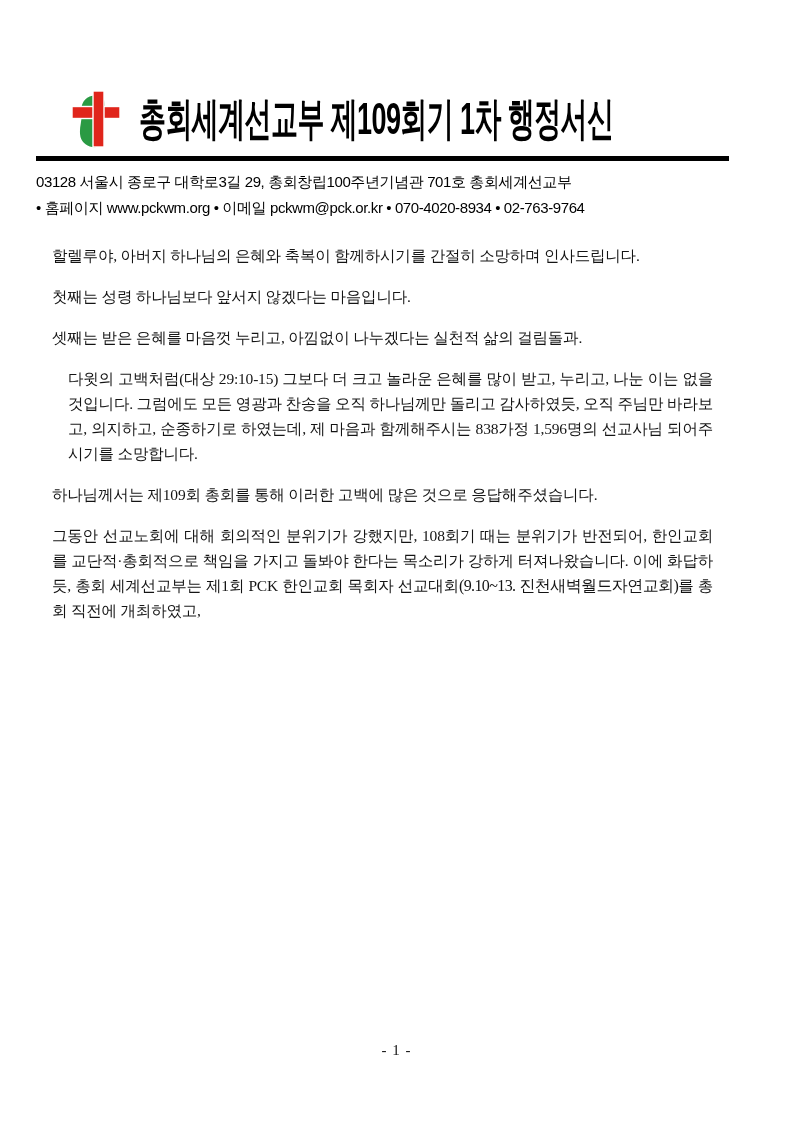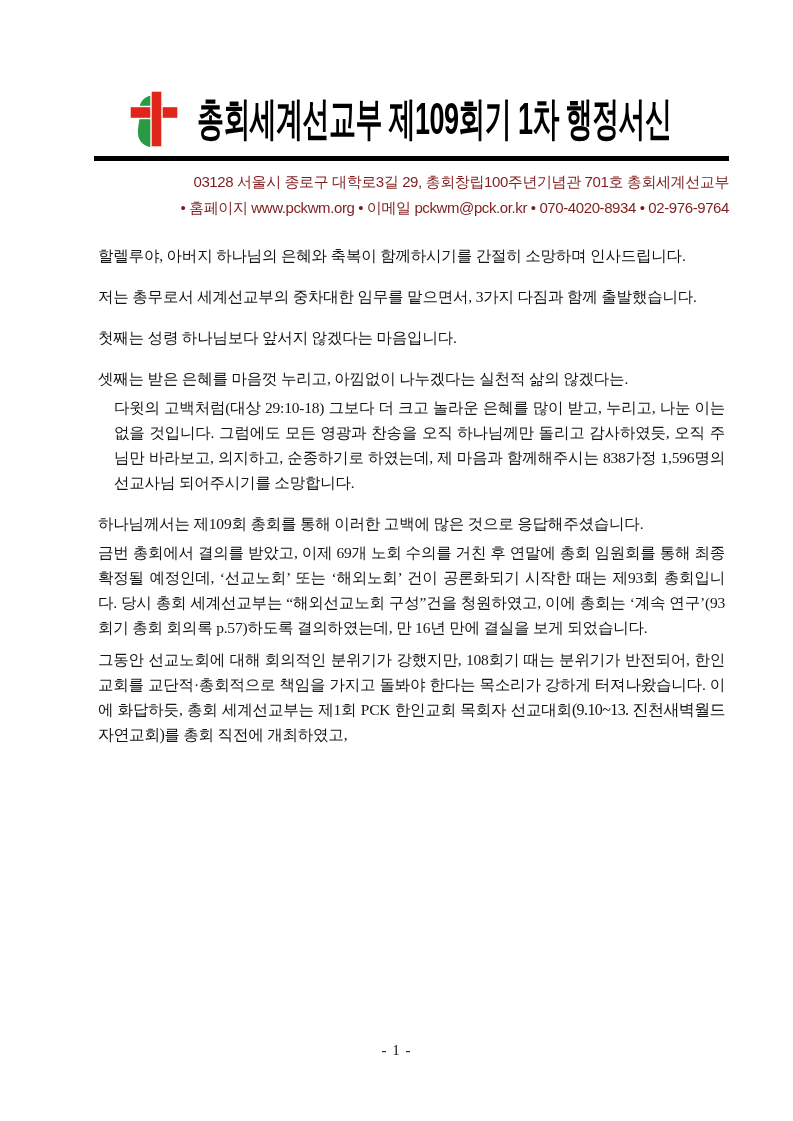--- a/index.html
+++ b/index.html
@@ -1,40 +1,40 @@
 <!DOCTYPE html>
 <html><head>
 <meta charset="utf-8">
 <style>
   html,body { margin:0; padding:0; background:#ffffff; }
   .page {
     position:relative; width:793px; height:1121px; background:#ffffff;
-    box-sizing:border-box; padding:0 64px 0 94px; overflow:hidden;
+    box-sizing:border-box; padding:0 64px 0 36px; overflow:hidden;
     color:#141414; font-family:"Liberation Serif","DejaVu Serif",serif;
   }
   .header-row { display:flex; align-items:center; padding-top:90px; margin-left:32px; height:58px; box-sizing:content-box; }
   .logo { width:56px; height:58px; flex:0 0 auto; margin-right:15px; }
   .title-wrap { width:482px; height:58px; display:flex; align-items:center; }
   .title {
     display:inline-block; white-space:nowrap;
     font-family:"Liberation Sans","DejaVu Sans",sans-serif;
     font-weight:900; font-size:45px; letter-spacing:-1px; color:#000;
     transform:scaleX(0.60); transform-origin:left center;
   }
   .divider { height:5px; background:#000; margin-top:8px; }
   .addr-line, .contact-line {
-    text-align:right; font-family:"Liberation Sans","DejaVu Sans",sans-serif;
-    font-size:15px; line-height:26px; letter-spacing:-0.4px; color:#7f1d1d;
+    text-align:left; font-family:"Liberation Sans","DejaVu Sans",sans-serif;
+    font-size:15px; line-height:26px; letter-spacing:-0.4px; color:#000000;
   }
   .addr-line { margin-top:8px; }
   .doc-body {
     margin-top:22px; font-size:15.5px; line-height:25px;
     text-align:justify; word-break:break-all; letter-spacing:-0.2px;
   }
-  .para { margin:4px; }
+  .para { margin:16px; }
   .gap { margin-top:16px; }
   .gap-sm { margin-top:7px; }
   .indent { padding-left:16px; }
   .b { font-weight:400; }
   .small { font-size:16px; letter-spacing:-0.6px; }
   .footer {
     position:absolute; left:0; right:0; top:1042px; text-align:center;
     font-size:15px; letter-spacing:1px; color:#141414;
   }
 </style>
@@ -50,28 +50,26 @@
       <rect x="25" y="1" width="11" height="56" fill="#e0251b" stroke="#ffffff" stroke-width="1.4"></rect>
     </svg>
     <div class="title-wrap">
       <span class="title">총회세계선교부 제109회기 1차 행정서신</span>
     </div>
   </div>
 
   <div class="divider"></div>
 
   <div class="addr-line">03128 서울시 종로구 대학로3길 29, 총회창립100주년기념관 701호 총회세계선교부</div>
-  <div class="contact-line"><span>• </span><span class="b">홈페이지</span><span> www.pckwm.org </span><span>• </span><span class="b">이메일</span><span> pckwm@pck.or.kr </span><span>• 070-4020-8934 • 02-976-9764</span></div>
+  <div class="contact-line"><span>• </span><span class="b">홈페이지</span><span> www.pckwm.org </span><span>• </span><span class="b">이메일</span><span> pckwm@pck.or.kr </span><span>• 070-4020-8934 • 02-763-9764</span></div>
 
   <div class="doc-body">
       <div class="para"><span>할렐루야, 아버지 하나님의 은혜와 축복이 함께하시기를 간절히 소망하며 인사드립니다.</span></div>
-      <div class="para gap"><span>저는 총무로서 세계선교부의 중차대한 임무를 맡으면서, 3가지 다짐과 함께 출발했습니다.</span></div>
       <div class="para gap"><span>첫째는 </span><span class="b">성령 하나님보다 앞서지 않겠다는 마음</span><span>입니다.</span></div>
-      <div class="para gap"><span>셋째는 받은 은혜를 </span><span class="b">마음껏 누리고, 아낌없이 나누겠다는 실천적 삶</span><span>의 않겠다는.</span></div>
-      <div class="para indent"><span>다윗의 고백처럼(대상 29:10-18) 그보다 더 크고 놀라운 은혜를 많이 받고, 누리고, 나눈 이는 없을 것입니다. 그럼에도 모든 영광과 찬송을 오직 하나님께만 돌리고 감사하였듯, 오직 주님만 바라보고, 의지하고, 순종하기로 하였는데, 제 마음과 함께해주시는 838가정 1,596명의 선교사님 되어주시기를 소망합니다.</span></div>
+      <div class="para gap"><span>셋째는 받은 은혜를 </span><span class="b">마음껏 누리고, 아낌없이 나누겠다는 실천적 삶</span><span>의 걸림돌과.</span></div>
+      <div class="para indent"><span>다윗의 고백처럼(대상 29:10-15) 그보다 더 크고 놀라운 은혜를 많이 받고, 누리고, 나눈 이는 없을 것입니다. 그럼에도 모든 영광과 찬송을 오직 하나님께만 돌리고 감사하였듯, 오직 주님만 바라보고, 의지하고, 순종하기로 하였는데, 제 마음과 함께해주시는 838가정 1,596명의 선교사님 되어주시기를 소망합니다.</span></div>
       <div class="para gap"><span>하나님께서는 제109회 총회를 통해 이러한 고백에 많은 것으로 응답해주셨습니다.</span></div>
-      <div class="para"><span>금번 총회에서 결의를 받았고, 이제 69개 노회 수의를 거친 후 연말에 총회 임원회를 통해 최종 확정될 예정인데, ‘선교노회’ 또는 ‘해외노회’ 건이 공론화되기 시작한 때는 제93회 총회입니다. 당시 총회 세계선교부는 “해외선교노회 구성”건을 청원하였고, 이에 총회는 ‘계속 연구’(93회기 총회 회의록 p.57)하도록 결의하였는데, 만 16년 만에 결실을 보게 되었습니다.</span></div>
       <div class="para gap-sm"><span>그동안 선교노회에 대해 회의적인 분위기가 강했지만, 108회기 때는 분위기가 반전되어, 한인교회를 교단적·총회적으로 책임을 가지고 돌봐야 한다는 목소리가 강하게 터져나왔습니다. 이에 화답하듯, 총회 세계선교부는 제1회 PCK 한인교회 목회자 선교대회</span><span class="small">(9.10~13. 진천새벽월드자연교회)</span><span>를 총회 직전에 개최하였고,</span></div>
     </div>
 
   <div class="footer">- 1 -</div>
 
 </div>
 
 </body></html>

